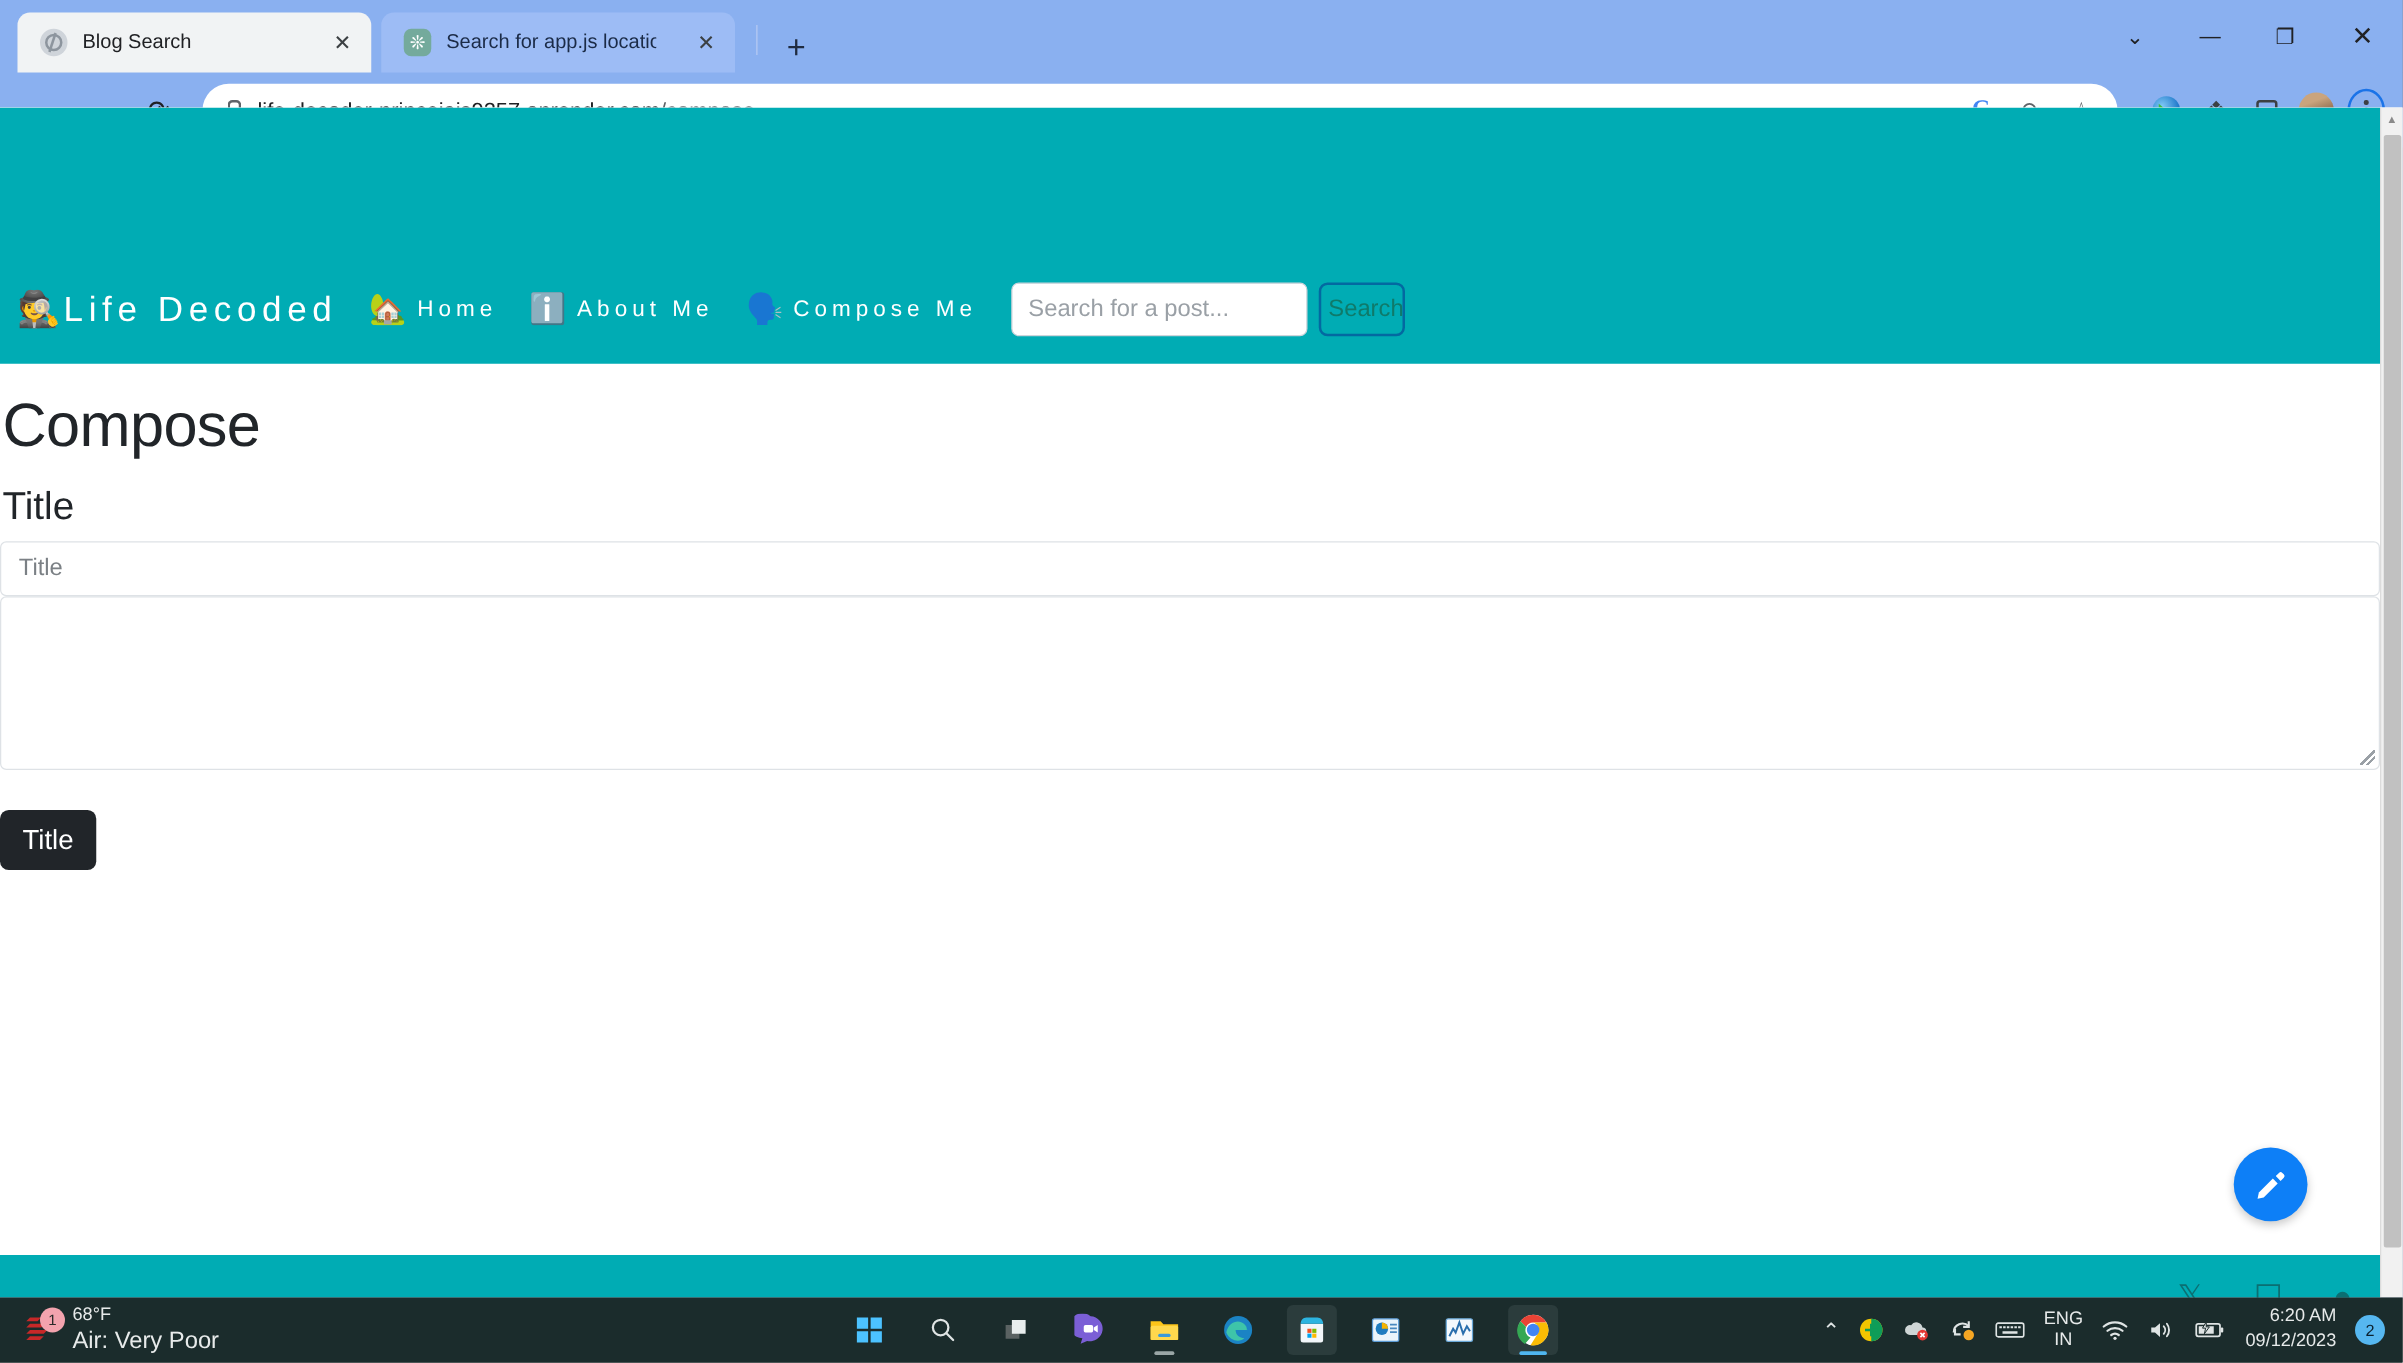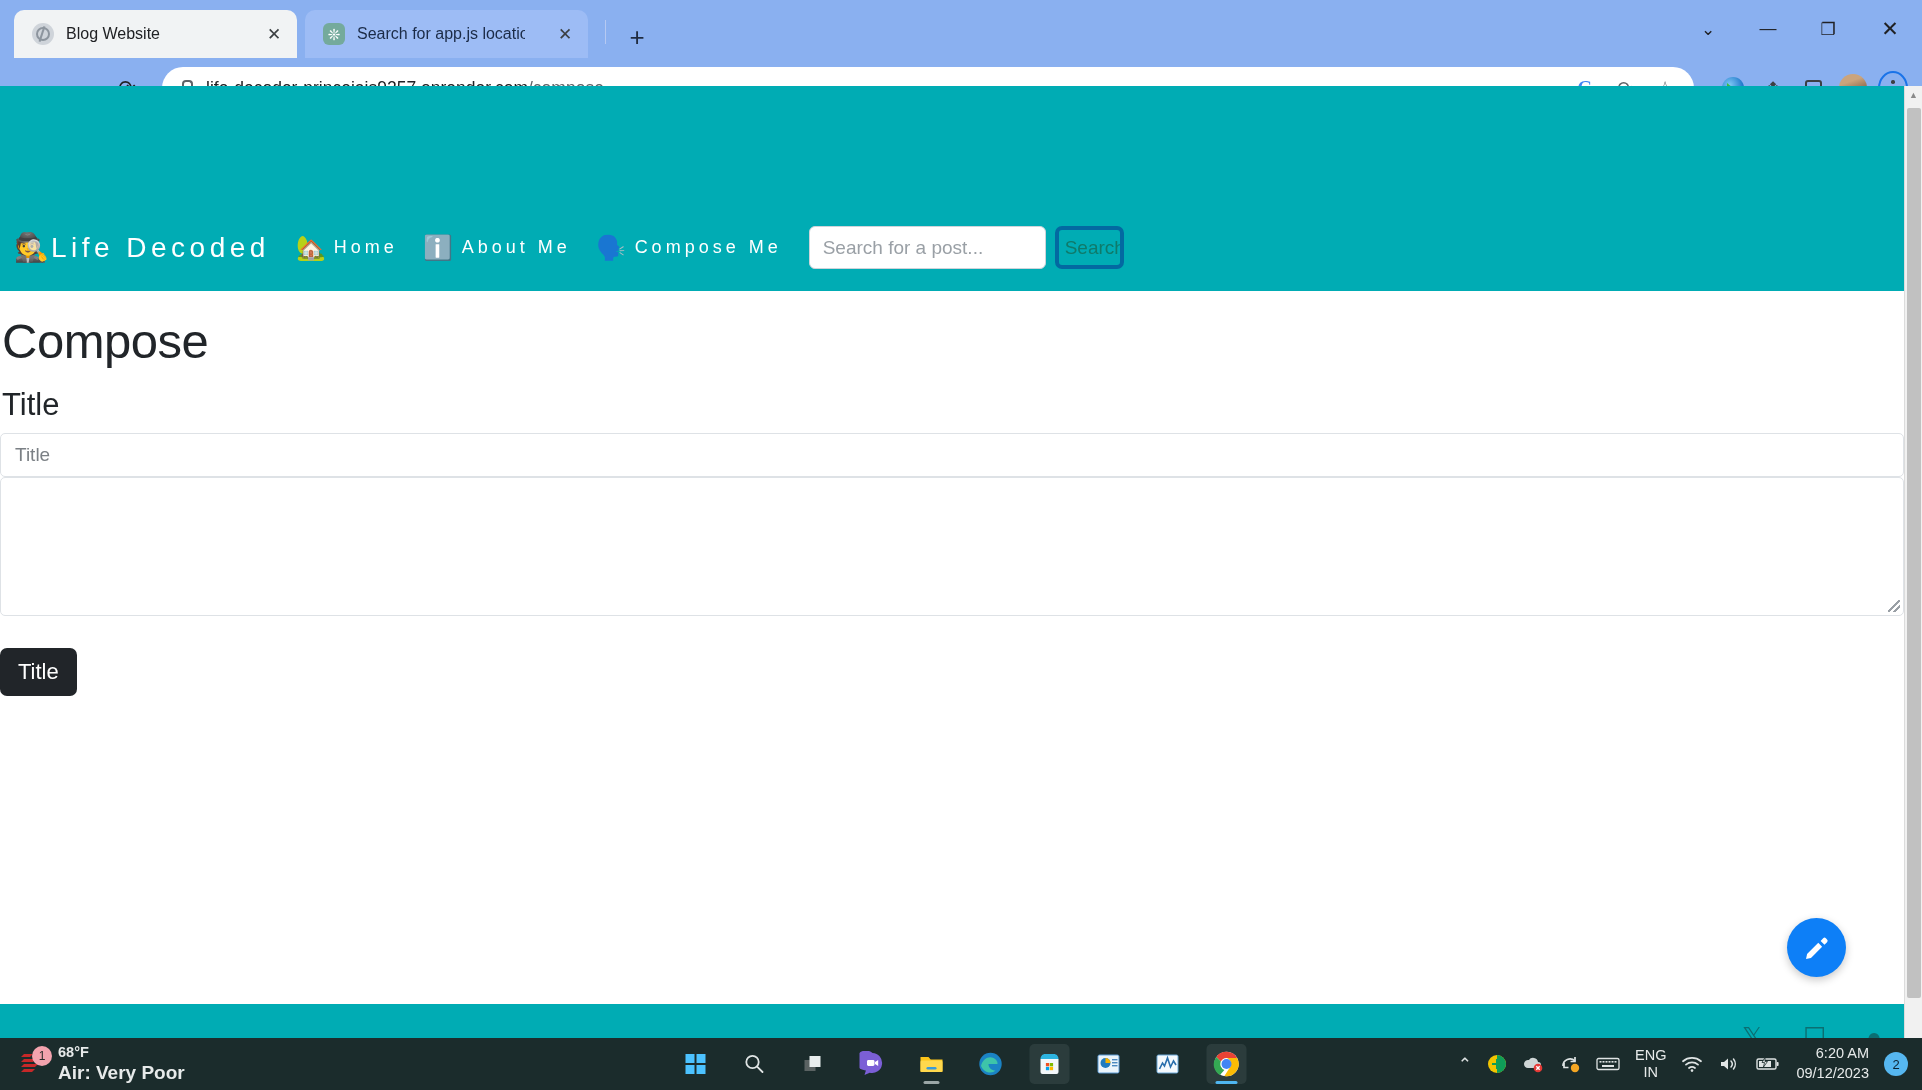--- a/index.html
+++ b/index.html
@@ -70,21 +70,21 @@
   .brand-ico { font-size:28px; line-height:1; }
   .brand-txt { color:#fff; font-size:28px; letter-spacing:4.5px; font-weight:400; }
   .navlink { display:flex; align-items:center; gap:8px; margin-left:26px; }
   .navlink .ico { font-size:24px; line-height:1; }
   .navlink .lbl { color:#fff; font-size:18px; letter-spacing:4px; }
   .searchbox {
     margin-left:27px; width:237px; height:43px; background:#fff; border:1px solid #ced4da; border-radius:6px;
     display:flex; align-items:center; padding:0 13px; font-size:19px; color:#9aa0a6;
   }
   .searchbtn {
-    margin-left:9px; width:69px; height:43px; border:4px solid #0369a1; border-radius:7px;
+    margin-left:9px; width:69px; height:43px; border:2px solid #0369a1; border-radius:7px;
     background:transparent; color:#0f7a6a; font-size:19px; display:flex; align-items:center;
     padding-left:6px; overflow:hidden; white-space:nowrap;
   }
 
   .content { padding:0 0 0 0; }
   .h1 { font-size:49px; font-weight:400; color:#212529; letter-spacing:-0.5px; padding:24px 0 0 2px; line-height:1.1; }
   .h3 { font-size:31px; font-weight:400; color:#212529; padding:18px 0 10px 2px; }
   .input-title {
     width:1904px; height:44px; border:1px solid #dee2e6; border-radius:5px;
     font-size:19px; color:#7b8085; padding:0 14px; display:flex; align-items:center; background:#fff;
@@ -114,21 +114,21 @@
   
   .sb { position:absolute; right:0; top:86px; width:18px; height:952px; background:#f1f1f1; border-left:1px solid #dcdcdc; }
   .sb-up, .sb-down { height:18px; display:flex; align-items:center; justify-content:center; color:#8a8a8a; font-size:9px; }
   .sb-thumb { position:absolute; top:22px; left:2px; width:14px; height:890px; background:#c1c1c1; border-radius:2px; }
 
   
   .taskbar { position:absolute; left:0; top:1038px; width:1922px; height:52px; background:#1b2c2c; display:flex; align-items:center; }
   .weather { display:flex; align-items:center; gap:10px; padding-left:18px; }
   .weather-ico { position:relative; width:30px; height:30px; }
   .wbadge { position:absolute; left:14px; top:-3px; width:20px; height:20px; border-radius:50%; background:#f3a3ae; color:#2a2a2a; font-size:12px; display:flex; align-items:center; justify-content:center; }
-  .weather-txt { line-height:1.25; color:#e7eaea;font-weight:bold; }
+  .weather-txt { line-height:1.25; color:#e7eaea; }
   .weather-txt .t1 { font-size:14.5px; }
   .weather-txt .t2 { font-size:19px; }
 
   .tb-center { position:absolute; left:50%; transform:translateX(-50%); display:flex; align-items:center; gap:19px; }
   .tbi { width:40px; height:40px; display:flex; align-items:center; justify-content:center; position:relative; border-radius:5px; }
   .tbi.hl { background:#2b3c3c; }
   .tbi .dot { position:absolute; bottom:0px; width:16px; height:3px; border-radius:2px; background:#9aa6a6; }
   .tbi .dot.active { background:#4fb6f0; width:22px; }
 
   .tb-right { position:absolute; right:0; display:flex; align-items:center; gap:15px; padding-right:14px; }
@@ -142,21 +142,21 @@
   .winlogo i { background:#4cc2ff; display:block; }
 </style>
 </head>
 <body>
 
 <div class="browser">
 
   <div class="tabstrip">
     <div class="tab active" style="left:14px; width:283px;">
       <span class="tab-favicon fav-globe"></span>
-      <span class="tab-title">Blog Website</span>
+      <span class="tab-title">Blog Search</span>
       <span class="tab-close" style="margin-left:auto;">✕</span>
     </div>
     <div class="tab inactive" style="left:305px; width:283px;">
       <span class="tab-favicon fav-gpt">❊</span>
       <span class="tab-title">Search for app.js location</span>
       <span class="tab-close" style="margin-left:auto;">✕</span>
     </div>
     <div class="tab-sep" style="left:605px;"></div>
     <div class="newtab" style="left:620px;">+</div>
 

